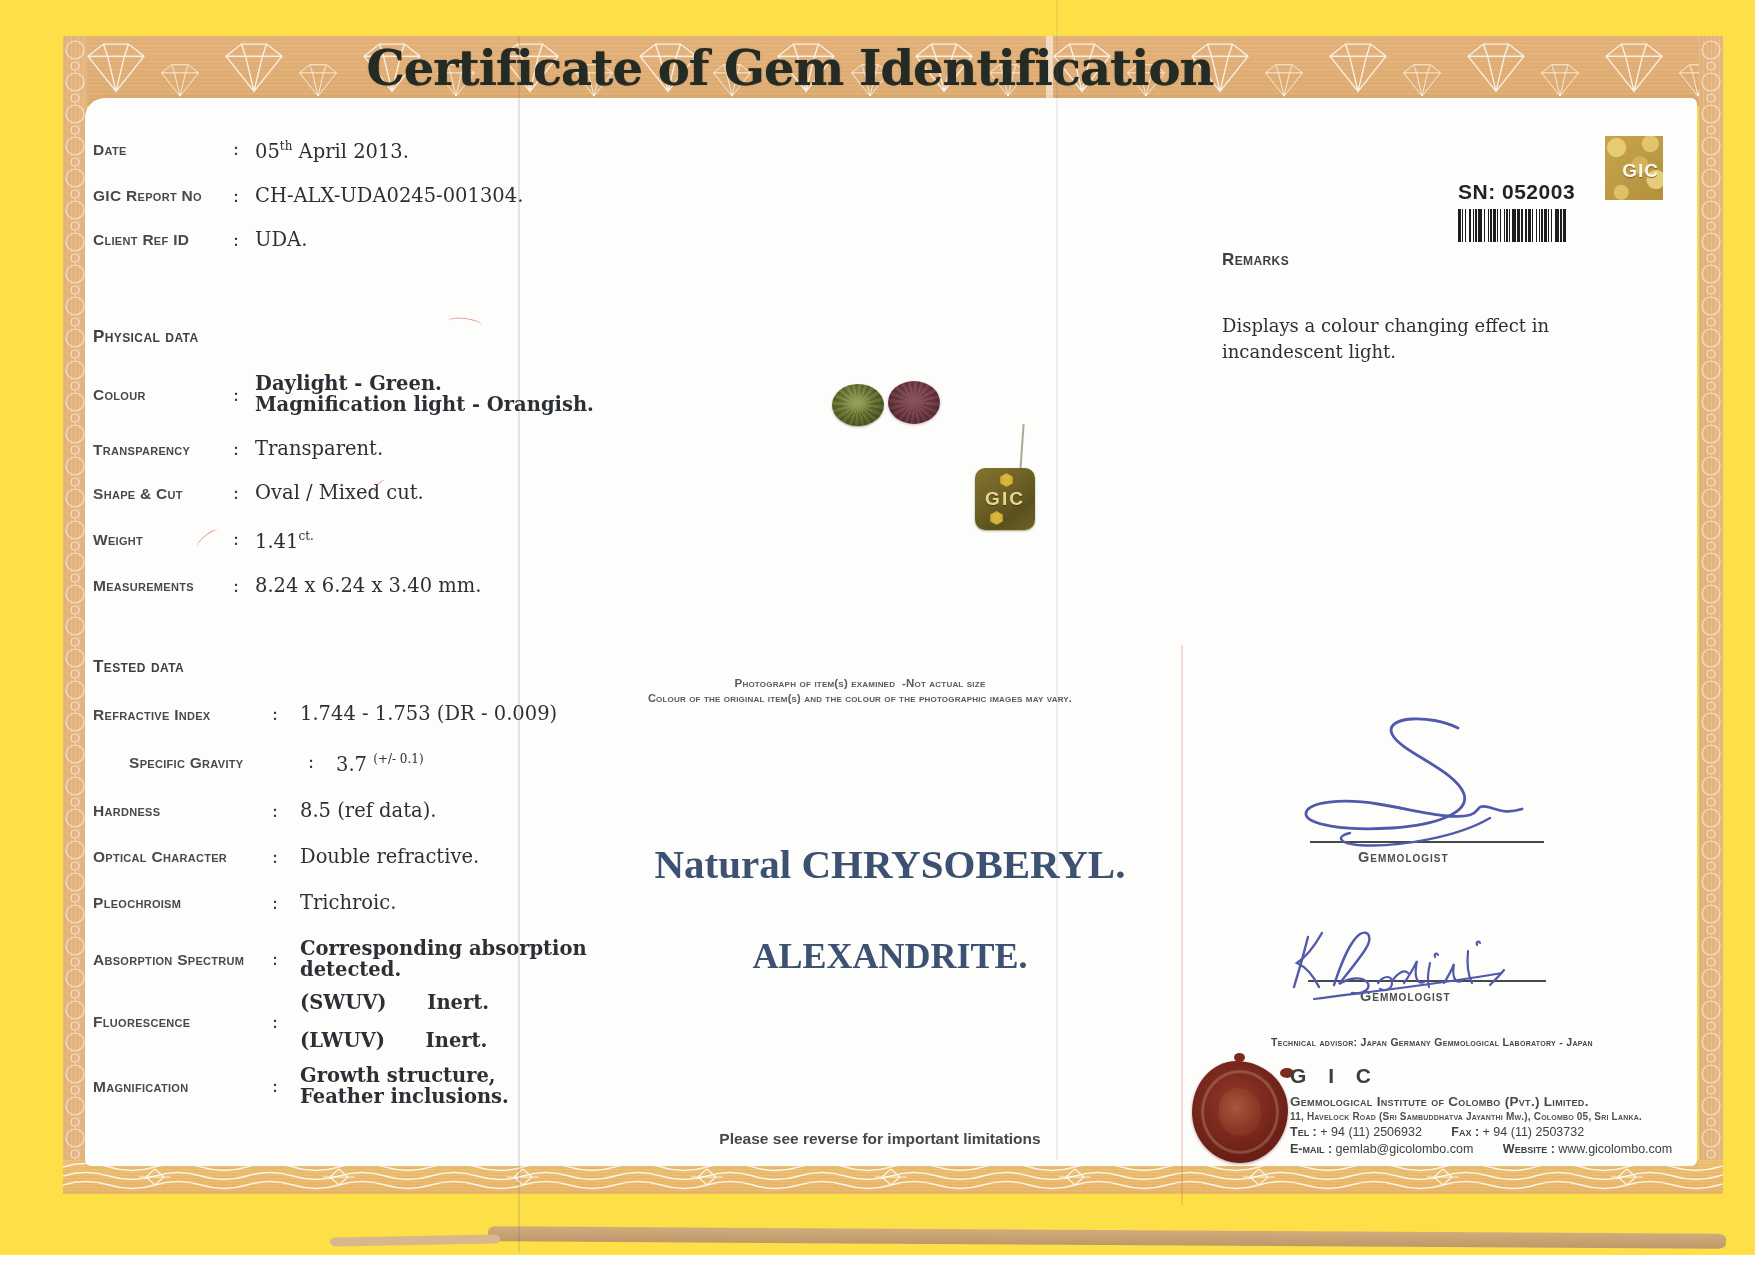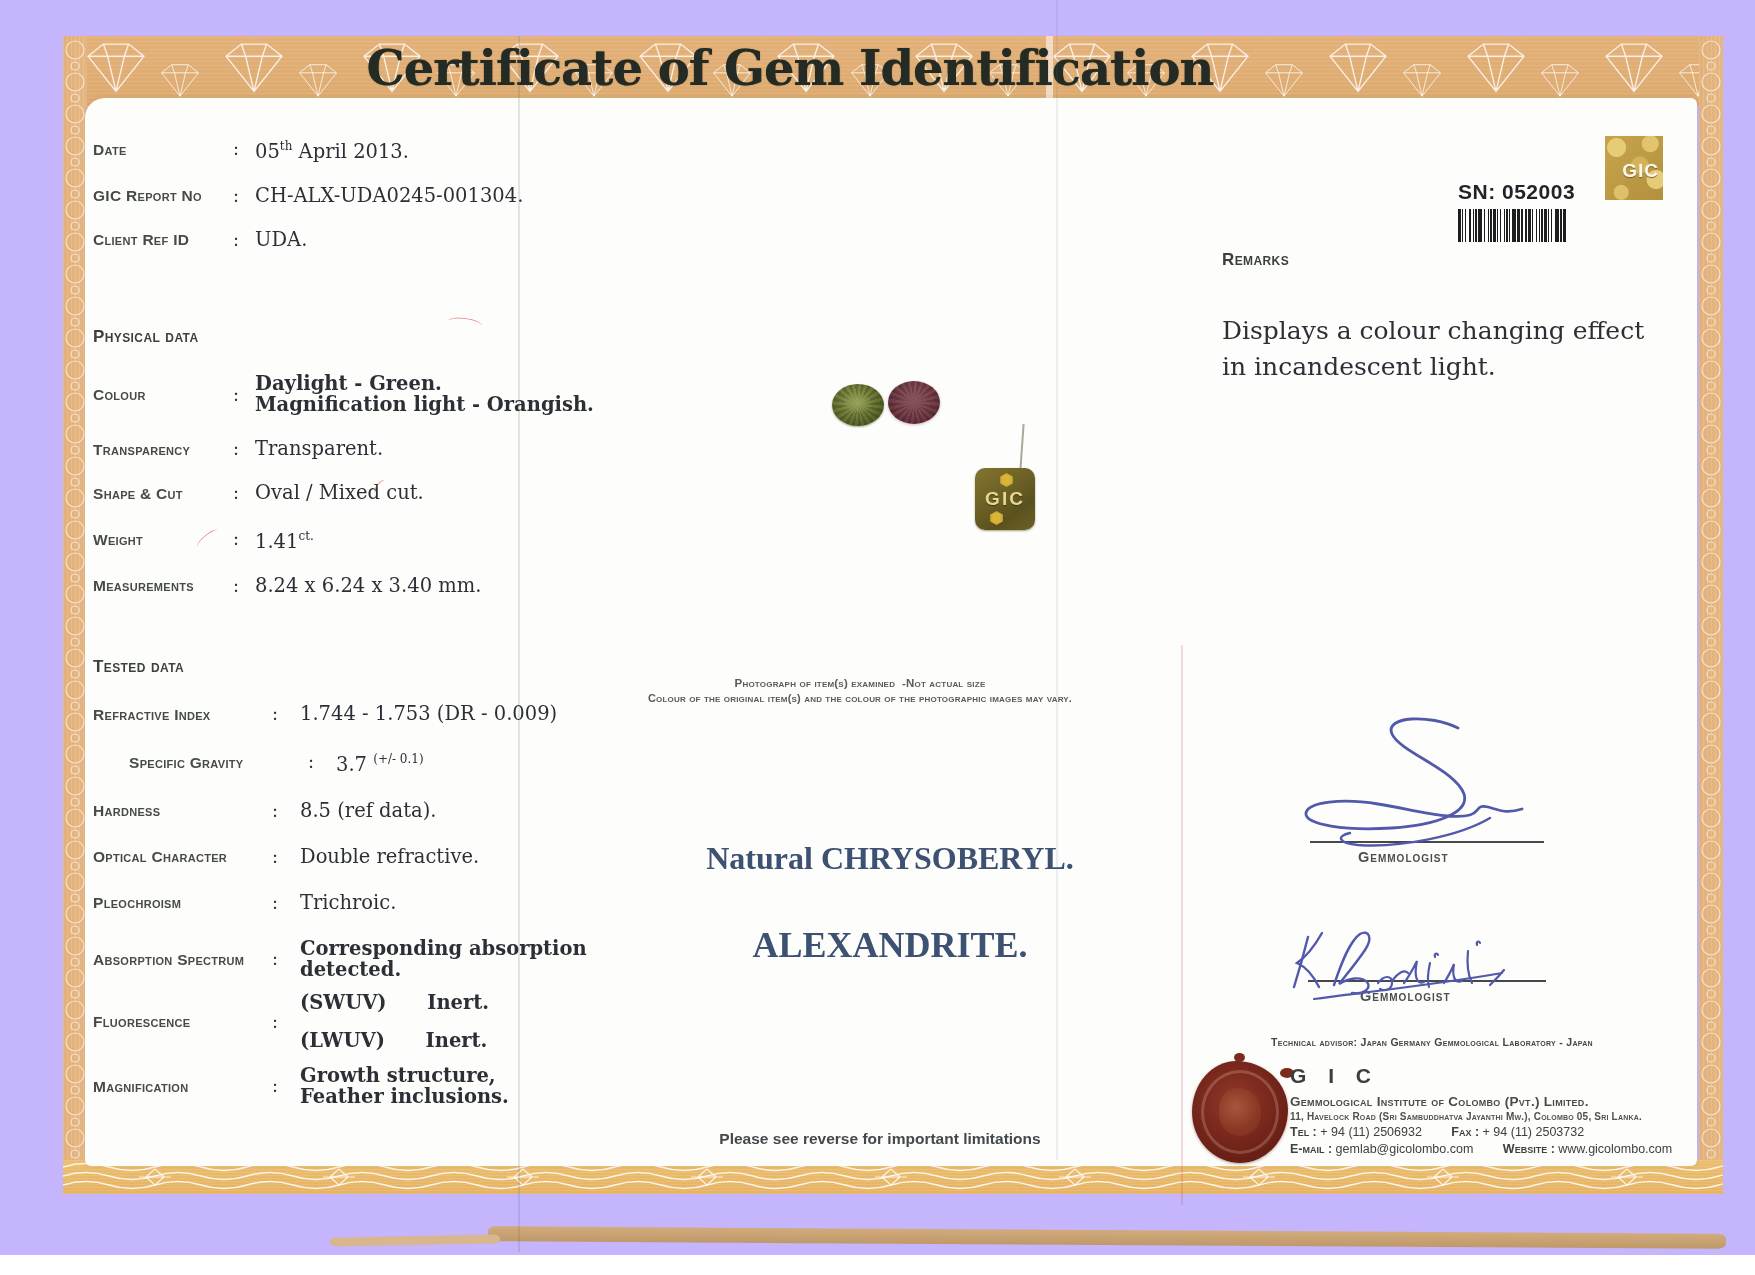--- a/index.html
+++ b/index.html
@@ -1,16 +1,16 @@
 <!DOCTYPE html>
 <html><head>
 <meta charset="utf-8">
 <style>
   html,body{margin:0;padding:0;background:#ffffff;}
-  .page{position:relative;width:1755px;height:1255px;background:#c4b5fd;overflow:hidden;
+  .page{position:relative;width:1755px;height:1255px;background:#fde047;overflow:hidden;
         font-family:"Liberation Sans",sans-serif;color:#33383a;}
 
   
   .band-top{position:absolute;left:63px;top:36px;width:1660px;height:70px;z-index:1;
     background:linear-gradient(#e3b078,#ddA96f);
     background-image:repeating-linear-gradient(0deg,rgba(255,255,255,.10) 0 1px,transparent 1px 4px),
                      linear-gradient(#e3b078,#dca96e);}
   .band-top svg{position:absolute;left:0;top:0;}
   .strip-left,.strip-right{position:absolute;top:36px;width:24px;height:1156px;z-index:1;
     background-image:repeating-linear-gradient(90deg,rgba(255,255,255,.12) 0 1px,transparent 1px 4px),
@@ -78,21 +78,21 @@
   .hex2{left:15px;top:43px;}
   .scratch{position:absolute;left:1021px;top:424px;width:2px;height:46px;background:rgba(70,65,30,.45);transform:rotate(4deg);z-index:3;}
 
   .photo-caption{position:absolute;left:558px;top:677px;width:604px;text-align:center;z-index:3;
     font-variant:small-caps;font-weight:bold;color:#565c59;letter-spacing:.2px;}
   .photo-caption .l1{font-size:11.5px;display:block;white-space:pre-wrap;}
   .photo-caption .l2{font-size:11px;display:block;margin-top:3px;}
 
   .species{position:absolute;left:640px;top:840px;width:500px;text-align:center;z-index:3;
     font-family:"Liberation Serif",serif;font-weight:bold;color:#3d5173;}
-  .species .s1{font-size:32px;display:block;}
+  .species .s1{font-size:41px;display:block;}
   .species .s2{font-size:36px;display:block;margin-top:47px;}
 
   .reverse-note{position:absolute;left:640px;top:1130px;width:480px;text-align:center;z-index:3;
     font-weight:bold;font-size:15.5px;color:#43484b;}
 
   
   .logo-tr{position:absolute;left:1605px;top:136px;width:58px;height:64px;z-index:3;
     background:radial-gradient(circle at 20% 18%, #e7cc78 0 9px, transparent 10px),
                radial-gradient(circle at 78% 12%, #e2c46e 0 8px, transparent 9px),
                radial-gradient(circle at 88% 68%, #e7cc78 0 9px, transparent 10px),
@@ -102,21 +102,21 @@
     display:flex;align-items:flex-end;justify-content:flex-end;padding:0 4px 18px 0;box-sizing:border-box;}
   .logo-tr-text{font-weight:bold;font-size:19px;letter-spacing:1px;color:#fdf8ea;
     text-shadow:0 1px 1px rgba(110,85,20,.9), 0 0 2px rgba(255,255,255,.4);}
 
   .sn{position:absolute;left:1458px;top:180px;z-index:3;font-weight:bold;font-size:21px;color:#1f2326;letter-spacing:.5px;}
   .barcode{position:absolute;left:1458px;top:209px;width:124px;height:33px;z-index:3;display:flex;align-items:stretch;}
   .barcode .bar{background:#1b1d1f;}
 
   .remarks-h{position:absolute;left:1222px;top:250px;z-index:3;}
   .remarks-t{position:absolute;left:1222px;top:313px;width:452px;z-index:3;
-    font-family:"DejaVu Serif",serif;font-size:25px;color:#2c3036;line-height:1.45;}
+    font-family:"DejaVu Serif",serif;font-size:18px;color:#2c3036;line-height:1.45;}
 
   .sig{position:absolute;z-index:4;}
   .sig path{fill:none;stroke:#5159ab;stroke-linecap:round;}
   .sig1{left:1280px;top:712px;}
   .sig2{left:1286px;top:925px;}
   .sigline{position:absolute;height:2px;background:#45494c;z-index:3;}
   .sigline1{left:1310px;top:841px;width:234px;}
   .sigline2{left:1308px;top:980px;width:238px;}
   .sig-role{position:absolute;z-index:3;font-variant:small-caps;font-weight:bold;font-size:14.5px;color:#4a4f4b;letter-spacing:1px;}
   .role1{left:1358px;top:849px;}

